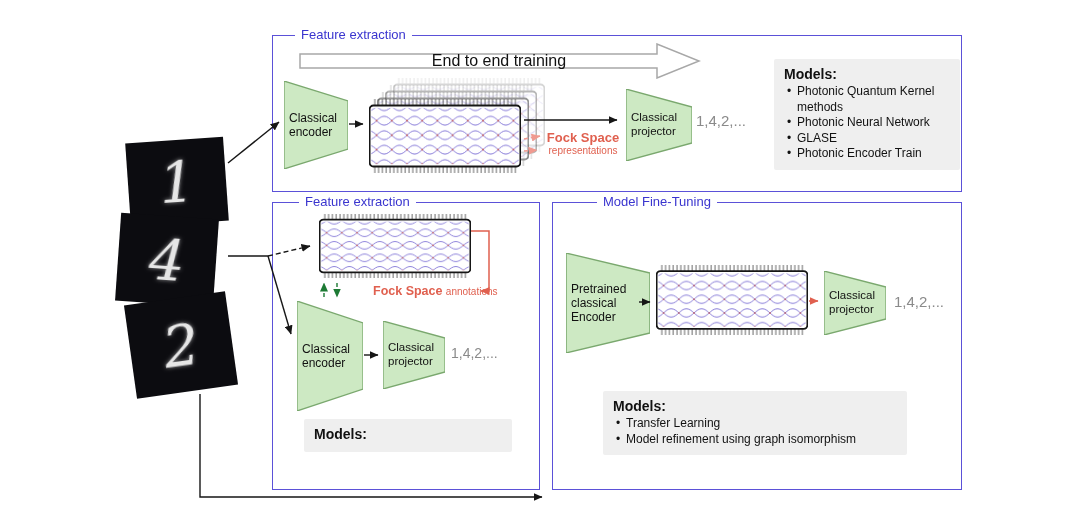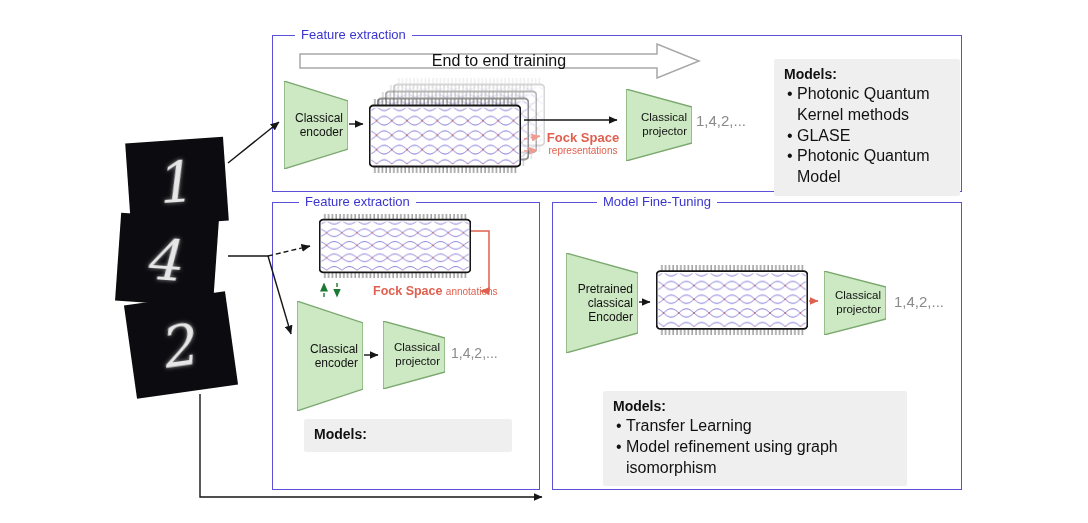--- a/index.html
+++ b/index.html
@@ -9,36 +9,36 @@
   .layer { position:absolute; left:0; top:0; width:1088px; height:523px; pointer-events:none; z-index:40; }
 
   .panel { position:absolute; border:1.6px solid var(--panel-border,#5b51d8); border-radius:0; z-index:10; }
   .ptitle { position:absolute; top:-9px; background:#ffffff; padding:0 6px; color:var(--panel-title,#3a35cf); font-size:13px; white-space:nowrap; z-index:12; }
 
   .digit { position:absolute; background:#0c0c10; display:flex; align-items:center; justify-content:center; z-index:5; }
   .digit .dg { color:#e6e6e6; font-family:"DejaVu Serif", serif; font-style:italic; font-size:56px; filter:blur(0.7px); text-shadow:0 0 4px rgba(255,255,255,0.55); }
 
   .trap { position:absolute; }
   .trap svg { position:absolute; left:0; top:0; width:100%; height:100%; }
-  .tlabel { position:absolute; left:0; top:0; right:0; bottom:0; display:flex; align-items:center; justify-content:center; text-align:right; font-size:12px; line-height:1.18; color:#111; padding:0 5px; }
+  .tlabel { position:absolute; left:0; top:0; right:0; bottom:0; display:flex; align-items:center; justify-content:center; text-align:left; font-size:12px; line-height:1.18; color:#111; padding:0 5px; }
 
   .mesh { position:absolute; }
   .mesh svg { position:absolute; left:0; top:0; width:100%; height:100%; }
   .mesh .g1 { transform:translate(8px,-7px); opacity:.45; }
   .mesh .g2 { transform:translate(16px,-14px); opacity:.30; }
   .mesh .g3 { transform:translate(24px,-21px); opacity:.17; }
 
   .bigarrow { position:absolute; }
   .bigarrow svg { position:absolute; left:0; top:0; width:100%; height:100%; }
   .balabel { position:absolute; left:0; right:46px; top:0; bottom:0; display:flex; align-items:center; justify-content:center; font-size:16px; color:#111;margin-left:44px; }
 
   .models { position:absolute; background:var(--models-bg,#efefef); padding:7px 10px 8px 10px; border-radius:2px; }
   .mtitle { font-weight:bold; font-size:14px; color:#111; margin-bottom:2px; }
   .models ul { list-style:none; }
-  .models li { font-size:16px; line-height:1.3; color:#111; padding-left:13px; position:relative; }
+  .models li { font-size:12px; line-height:1.3; color:#111; padding-left:13px; position:relative; }
   .models li::before { content:"\2022"; position:absolute; left:3px; }
 
   .fock { position:absolute; color:var(--accent-red,#e0604f); }
   .fock .fbold { font-weight:bold; font-size:13px;text-align:center; }
   .fock .frest { font-size:10px; }
   .fock.stacked { text-align:center; }
   .fock.inline { white-space:nowrap; font-size:12px;margin-left:28px; }
   .fock.inline .fbold { font-size:12.5px; }
 
   .out { position:absolute; font-family:Liberation Sans, sans-serif; font-size:15px; color:var(--gray-output,#8a8a8a); white-space:nowrap; }
@@ -132,22 +132,23 @@
         </svg>
       <div class="tlabel" style="font-size:11.5px">Classical projector</div>
     </div>
 
     <div class="out" style="left:423px;top:76px">1,4,2,...</div>
 
     <div class="models" style="left:501px;top:23px;width:186px">
       <div class="mtitle">Models:</div>
       <ul>
         <li>Photonic Quantum Kernel methods</li>
+        <li>Photonic Neural Network</li>
         <li>GLASE</li>
-        <li>Photonic Quantum Model</li>
+        <li>Photonic Encoder Train</li>
       </ul>
     </div>
   </div>
 
   <div class="panel" style="left:272px;top:202px;width:268px;height:288px">
     <div class="ptitle" style="left:26px">Feature extraction</div>
 
     <div class="mesh" style="left:46px;top:11px;width:152px;height:64px">
       <svg viewBox="0 0 200 92" preserveAspectRatio="none">
           <use href="#meshg"></use>
@@ -176,21 +177,21 @@
     <div class="out" style="left:178px;top:142px;font-size:14px">1,4,2,...</div>
 
     <div class="models" style="left:31px;top:216px;width:208px">
       <div class="mtitle">Models:</div>
     </div>
   </div>
 
   <div class="panel" style="left:552px;top:202px;width:410px;height:288px">
     <div class="ptitle" style="left:44px">Model Fine-Tuning</div>
 
-    <div class="trap" style="left:13px;top:50px;width:72px;height:100px">
+    <div class="trap" style="left:13px;top:50px;width:84px;height:100px">
       <svg viewBox="0 0 72 100" preserveAspectRatio="none">
           <polygon points="0,0 72,20 72,80 0,100" fill="#cde9c3" stroke="#7aa86e" stroke-width="1.3"></polygon>
         </svg>
       <div class="tlabel">Pretrained classical Encoder</div>
     </div>
 
     <div class="mesh" style="left:103px;top:62px;width:152px;height:70px">
       <svg viewBox="0 0 200 92" preserveAspectRatio="none">
           <use href="#meshg"></use>
         </svg>

